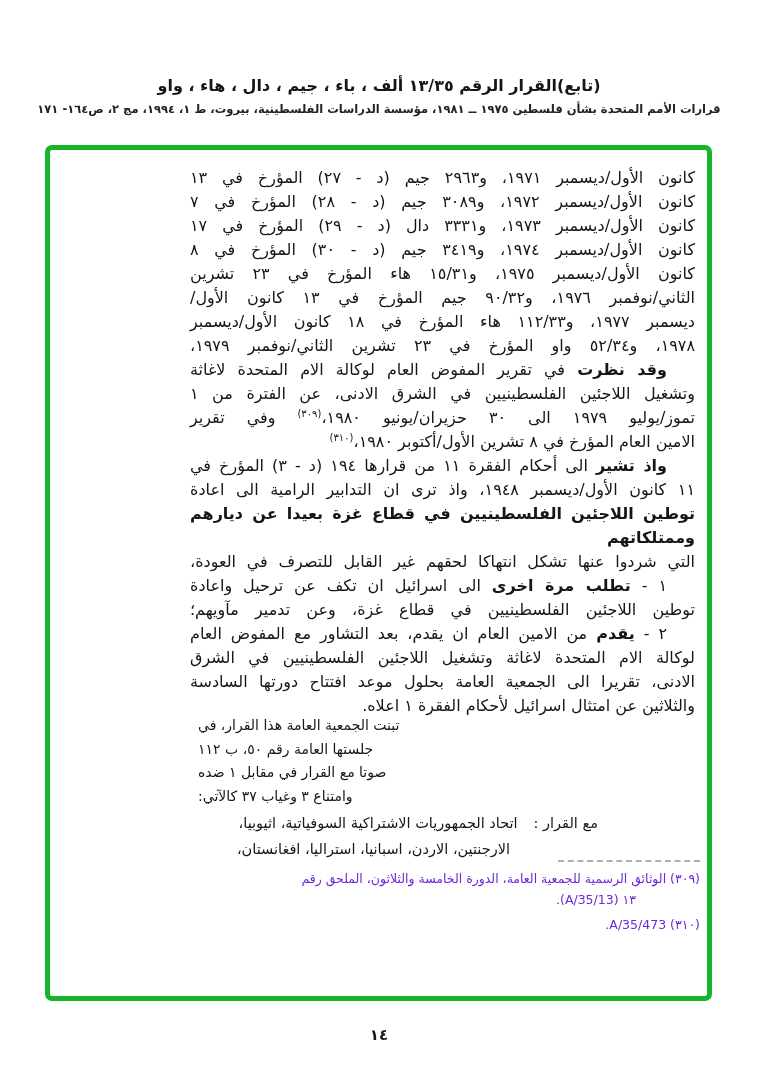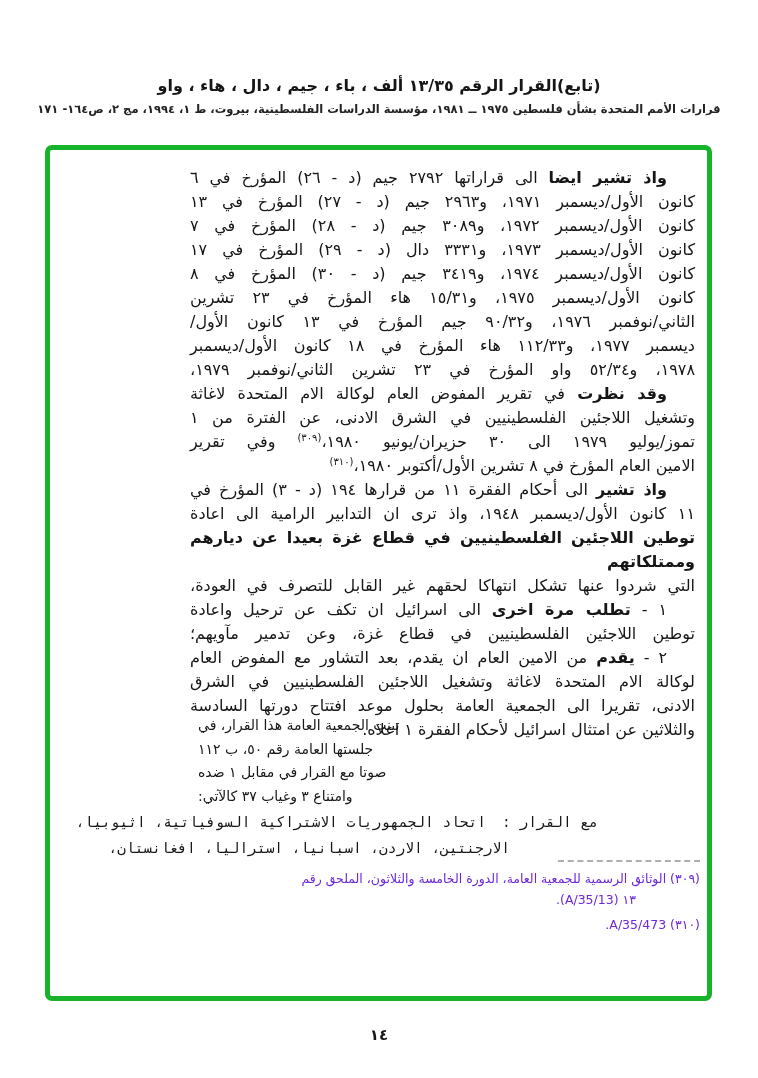--- a/index.html
+++ b/index.html
@@ -26,21 +26,21 @@
   .bline sup{font-size:10px;line-height:0;}
 
   
   .adoption{position:absolute;top:714px;left:198px;width:235px;direction:rtl;
             font-size:14px;line-height:23.5px;}
   .adoption .aline{text-align:left;white-space:nowrap;}
 
   
   .vote{position:absolute;top:810px;left:198px;width:400px;direction:rtl;
         font-size:14.5px;line-height:26px;text-align:right;}
-  .vote-line{white-space:nowrap;font-family:Liberation Mono, monospace;}
+  .vote-line{white-space:nowrap;}
   .vote-gap{display:inline-block;width:16px;}
   .vote-cont{padding-right:88px;}
 
   
   .footnotes{position:absolute;top:860px;left:290px;width:410px;direction:rtl;
              font-size:12.5px;line-height:21px;text-align:right;color:#6d28d9;}
   .fn-divider{width:142px;border-top:2px dashed #9a9a9a;margin-bottom:6px;opacity:0.8;}
   .fn-indent{padding-left:0;margin-left:0;margin-right:64px;}
   .fn-last{margin-top:4px;}
 
@@ -55,21 +55,20 @@
 
   <div class="header">
     <div class="header-line1">(تابع)القرار الرقم  ١٣/٣٥ ألف ، باء ، جيم ، دال ، هاء ، واو</div>
     <div class="header-line2">قرارات الأمم المتحدة بشأن فلسطين ١٩٧٥ ــ ١٩٨١، مؤسسة الدراسات الفلسطينية، بيروت، ط ١، ١٩٩٤، مج ٢، ص١٦٤- ١٧١</div>
   </div>
 
   <div class="green-box" style="border-color: rgb(23, 179, 43);"></div>
 
   <div class="body-text">
       <div>
-        <div class="bline j ind"><span style="font-weight: bold;">واذ تشير ايضا</span><span> الى قراراتها ٢٧٩٢ جيم (د - ٢٦) المؤرخ في ٦</span></div>
         <div class="bline j"><span>كانون الأول/ديسمبر ١٩٧١، و٢٩٦٣ جيم (د - ٢٧) المؤرخ في ١٣</span></div>
         <div class="bline j"><span>كانون الأول/ديسمبر ١٩٧٢، و٣٠٨٩ جيم (د - ٢٨) المؤرخ في ٧</span></div>
         <div class="bline j"><span>كانون الأول/ديسمبر ١٩٧٣، و٣٣٣١ دال (د - ٢٩) المؤرخ في ١٧</span></div>
         <div class="bline j"><span>كانون الأول/ديسمبر ١٩٧٤، و٣٤١٩ جيم (د - ٣٠) المؤرخ في ٨</span></div>
         <div class="bline j"><span>كانون الأول/ديسمبر ١٩٧٥، و١٥/٣١ هاء المؤرخ في ٢٣ تشرين</span></div>
         <div class="bline j"><span>الثاني/نوفمبر ١٩٧٦، و٩٠/٣٢ جيم المؤرخ في ١٣ كانون الأول/</span></div>
         <div class="bline j"><span>ديسمبر ١٩٧٧، و١١٢/٣٣ هاء المؤرخ في ١٨ كانون الأول/ديسمبر</span></div>
         <div class="bline j"><span>١٩٧٨، و٥٢/٣٤ واو المؤرخ في ٢٣ تشرين الثاني/نوفمبر ١٩٧٩،</span></div>
       </div>
       <div>

